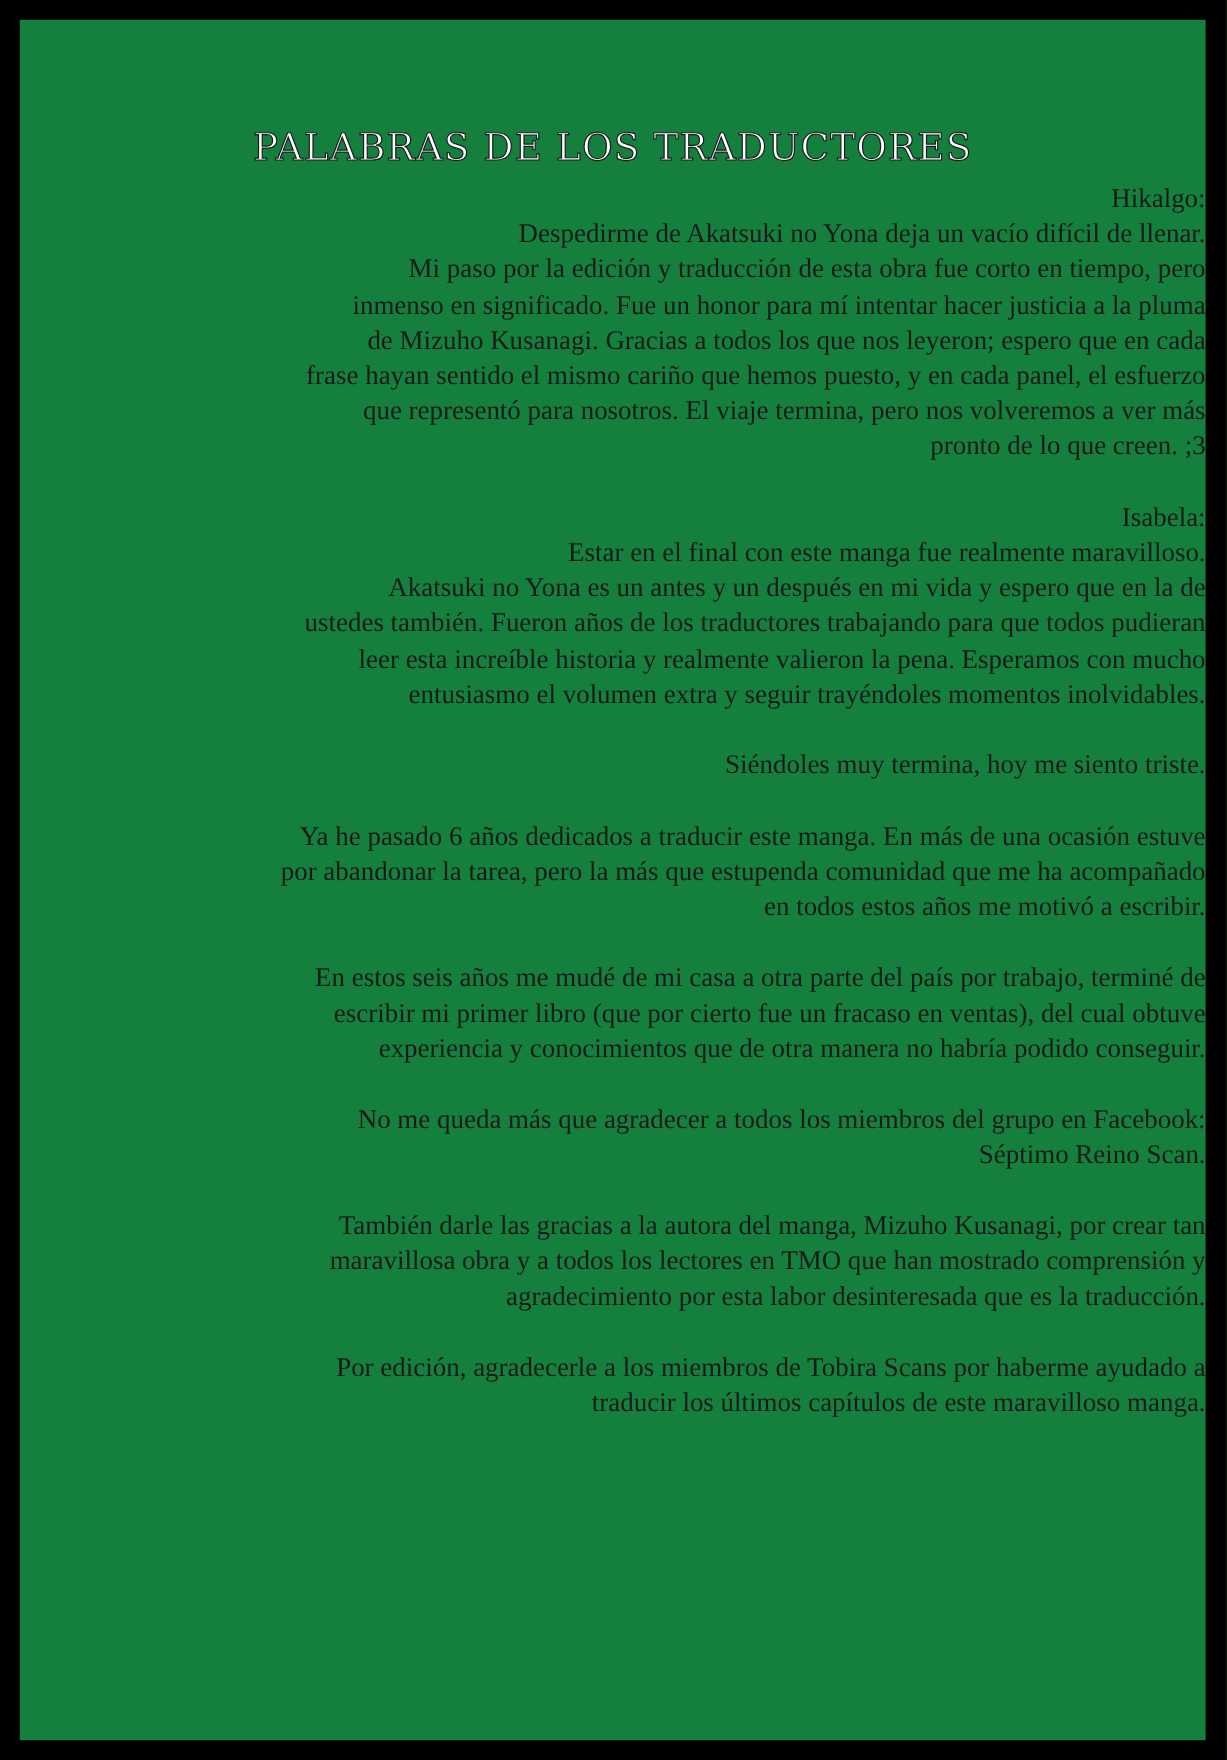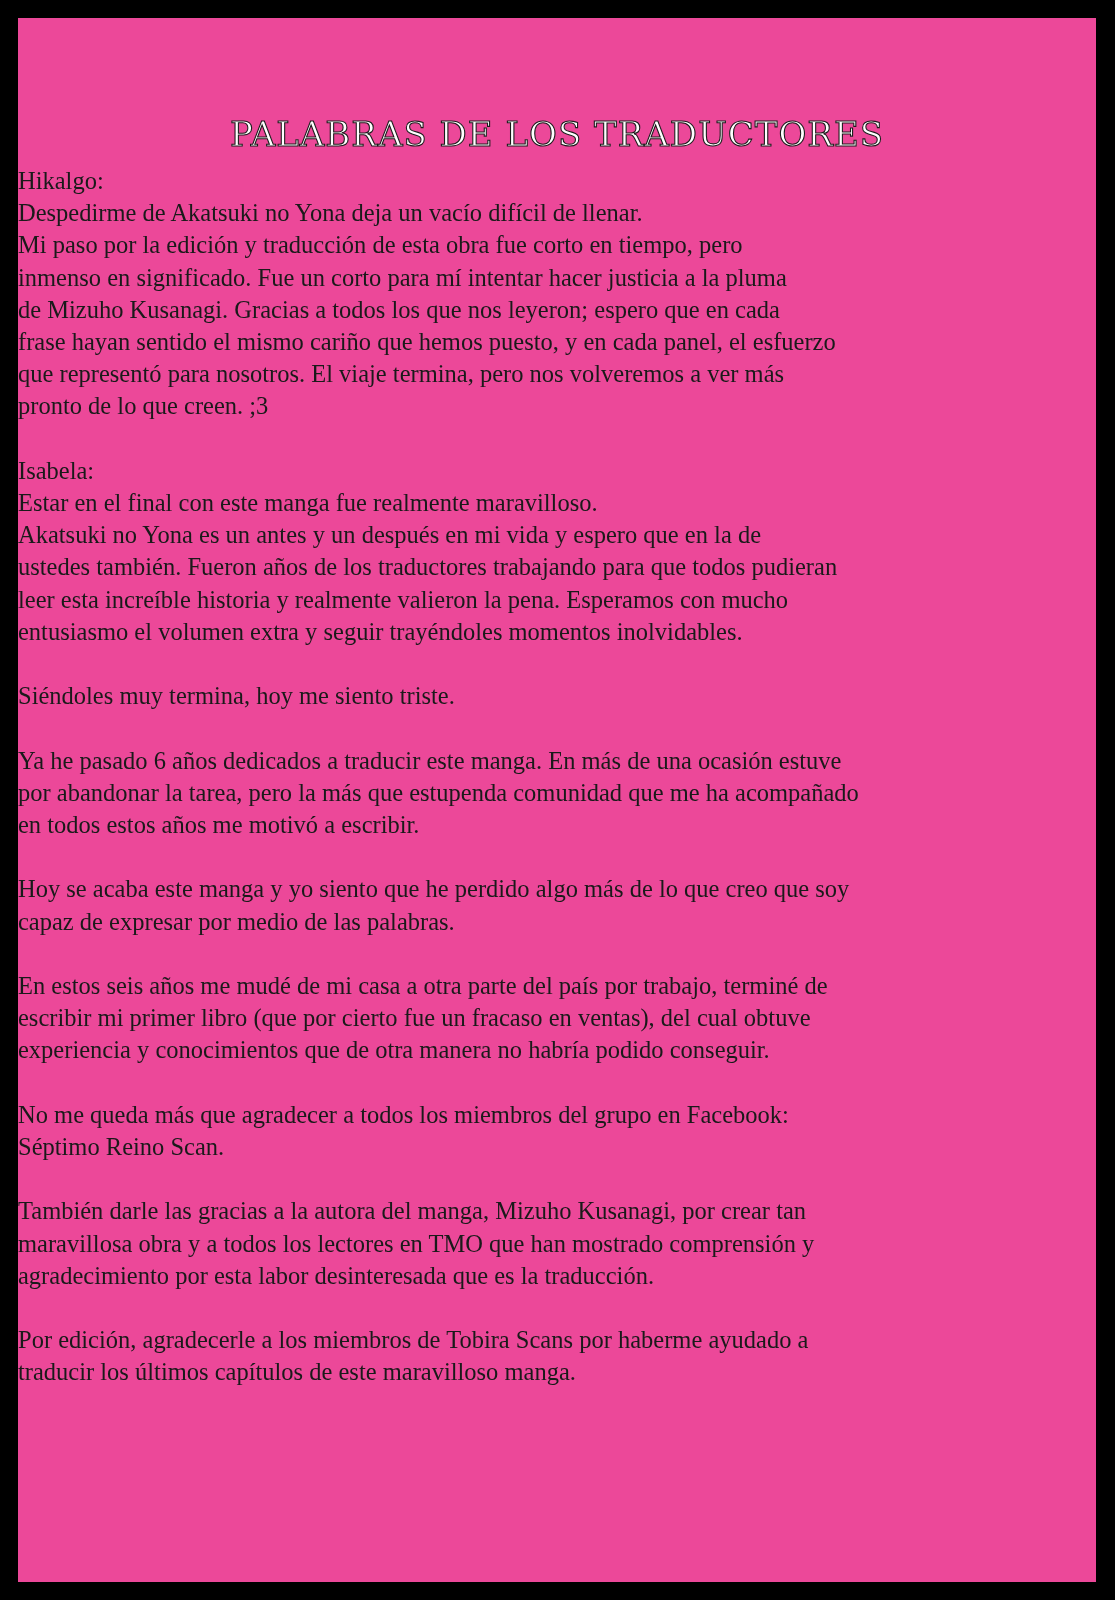--- a/index.html
+++ b/index.html
@@ -12,21 +12,21 @@
       height: 1600px;
       position: relative;
       overflow: hidden;
     }
     .page {
       position: absolute;
       left: 18px;
       top: 18px;
       width: 1078px;
       height: 1564px;
-      background: #ec4899;
+      background: #15803d;
       box-sizing: border-box;
     }
     .title {
       position: absolute;
       left: 0;
       right: 0;
       top: 96px;
       text-align: center;
       font-family: "DejaVu Serif", "Liberation Serif", serif;
       font-size: 34px;
@@ -35,21 +35,21 @@
       -webkit-text-stroke: 1.1px #1a1a1a;
       line-height: 40px;
       margin: 0;
       font-weight: normal;
     }
     .content {
       position: absolute;
       left: 0;
       right: 0;
       top: 147px;
-      text-align: left;
+      text-align: right;
       font-family: "Liberation Serif", "DejaVu Serif", serif;
       font-size: 24.5px;
       line-height: 32.2px;
       color: #1a1a1a;
     }
     .section {
       margin: 0 0 32.2px 0;
     }
     .line {
       display: block;
@@ -68,21 +68,21 @@
 <div class="page">
   <h1 class="title">PALABRAS DE LOS TRADUCTORES</h1>
 
   <div class="content">
 
     <div class="section">
       <span class="speaker line">Hikalgo:</span>
       <div class="para" style="margin-bottom:16px">
         <span class="line">Despedirme de Akatsuki no Yona deja un vacío difícil de llenar.</span>
         <span class="line">Mi paso por la edición y traducción de esta obra fue corto en tiempo, pero</span>
-        <span class="line">inmenso en significado. Fue un corto para mí intentar hacer justicia a la pluma</span>
+        <span class="line">inmenso en significado. Fue un honor para mí intentar hacer justicia a la pluma</span>
         <span class="line">de Mizuho Kusanagi. Gracias a todos los que nos leyeron; espero que en cada</span>
         <span class="line">frase hayan sentido el mismo cariño que hemos puesto, y en cada panel, el esfuerzo</span>
         <span class="line">que representó para nosotros. El viaje termina, pero nos volveremos a ver más</span>
         <span class="line">pronto de lo que creen. ;3</span>
       </div>
     </div>
 
     <div class="section">
       <span class="speaker line">Isabela:</span>
       <div class="para" style="margin-bottom:16px">
@@ -97,24 +97,20 @@
     <div class="section">
       <div class="para">
         <span class="line">Siéndoles muy termina, hoy me siento triste.</span>
       </div>
       <div class="para">
         <span class="line">Ya he pasado 6 años dedicados a traducir este manga. En más de una ocasión estuve</span>
         <span class="line">por abandonar la tarea, pero la más que estupenda comunidad que me ha acompañado</span>
         <span class="line">en todos estos años me motivó a escribir.</span>
       </div>
       <div class="para">
-        <span class="line">Hoy se acaba este manga y yo siento que he perdido algo más de lo que creo que soy</span>
-        <span class="line">capaz de expresar por medio de las palabras.</span>
-      </div>
-      <div class="para">
         <span class="line">En estos seis años me mudé de mi casa a otra parte del país por trabajo, terminé de</span>
         <span class="line">escribir mi primer libro (que por cierto fue un fracaso en ventas), del cual obtuve</span>
         <span class="line">experiencia y conocimientos que de otra manera no habría podido conseguir.</span>
       </div>
       <div class="para">
         <span class="line">No me queda más que agradecer a todos los miembros del grupo en Facebook:</span>
         <span class="line">Séptimo Reino Scan.</span>
       </div>
       <div class="para">
         <span class="line">También darle las gracias a la autora del manga, Mizuho Kusanagi, por crear tan</span>

